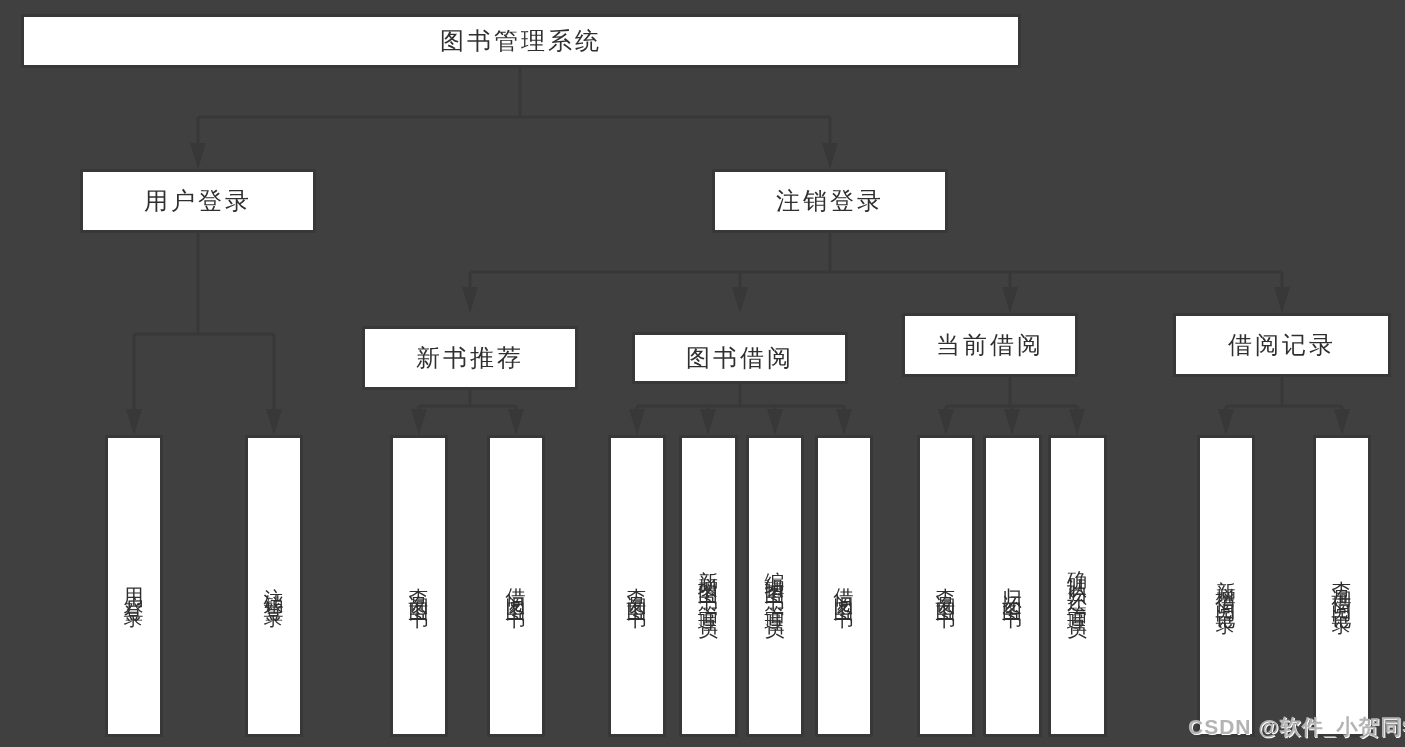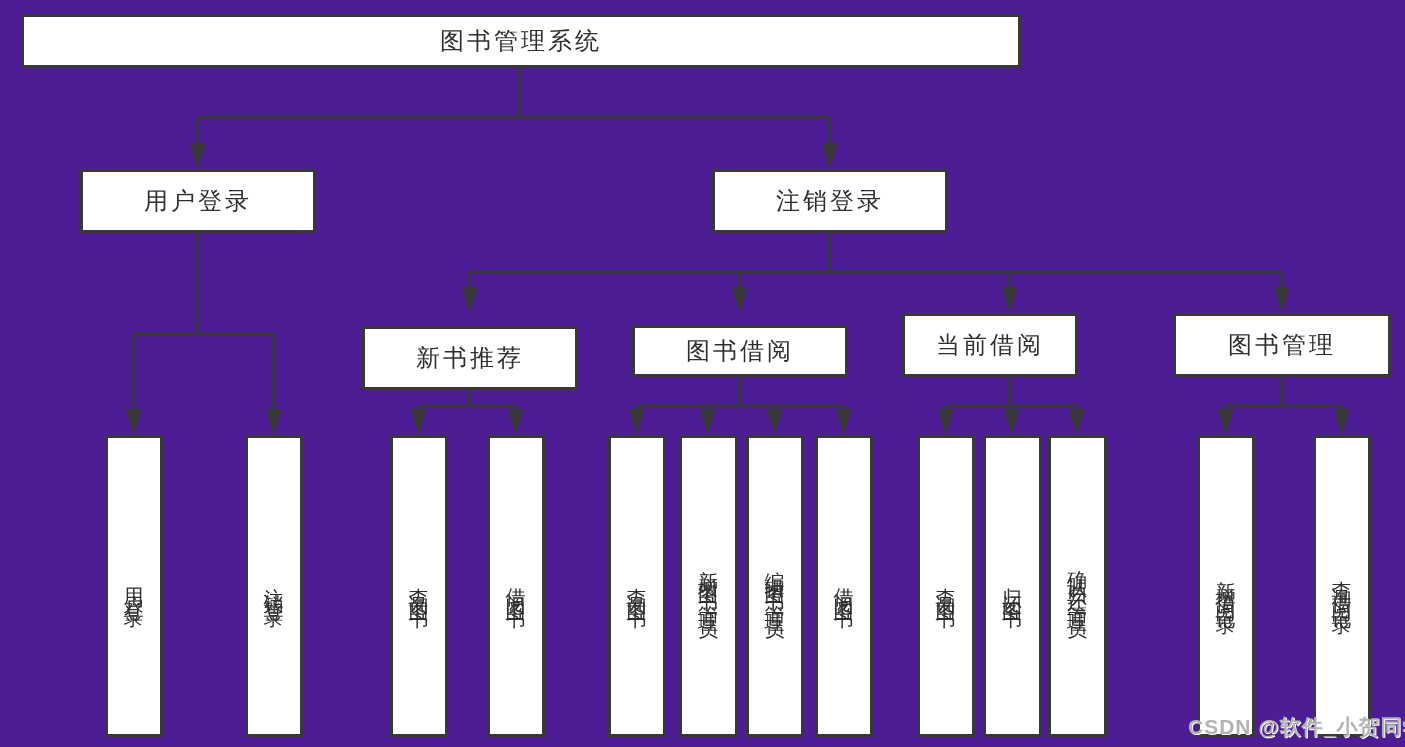--- a/index.html
+++ b/index.html
@@ -5,21 +5,21 @@
   html, body {
     margin: 0;
     padding: 0;
     background: #ffffff;
     font-family: "Liberation Sans", "DejaVu Sans", sans-serif;
   }
   #stage {
     position: relative;
     width: 1405px;
     height: 747px;
-    background: #4c1d95;
+    background: #404040;
     overflow: hidden;
   }
   #connectors {
     position: absolute;
     left: 0; top: 0;
     width: 1405px;
     height: 747px;
     pointer-events: none;
   }
   .node {
@@ -114,28 +114,28 @@
   <div class="node h" style="left:80px;top:169px;width:236px;height:64px">
     <span>用户登录</span>
   </div>
   <div class="node h" style="left:712px;top:169px;width:236px;height:64px">
     <span>注销登录</span>
   </div>
 
   <div class="node h" style="left:362px;top:326px;width:216px;height:64px">
     <span>新书推荐</span>
   </div>
-  <div class="node h" style="left:632px;top:325px;width:216px;height:52px">
+  <div class="node h" style="left:632px;top:332px;width:216px;height:52px">
     <span>图书借阅</span>
   </div>
   <div class="node h" style="left:902px;top:313px;width:176px;height:64px">
     <span>当前借阅</span>
   </div>
   <div class="node h" style="left:1173px;top:313px;width:218px;height:64px">
-    <span>图书管理</span>
+    <span>借阅记录</span>
   </div>
 
   <div class="node v" style="left:105px;top:435px;width:58px;height:302px">
     <span>用户登录</span>
   </div>
   <div class="node v" style="left:245px;top:435px;width:58px;height:302px">
     <span>注销登录</span>
   </div>
 
   <div class="node v" style="left:390px;top:435px;width:58px;height:302px">

